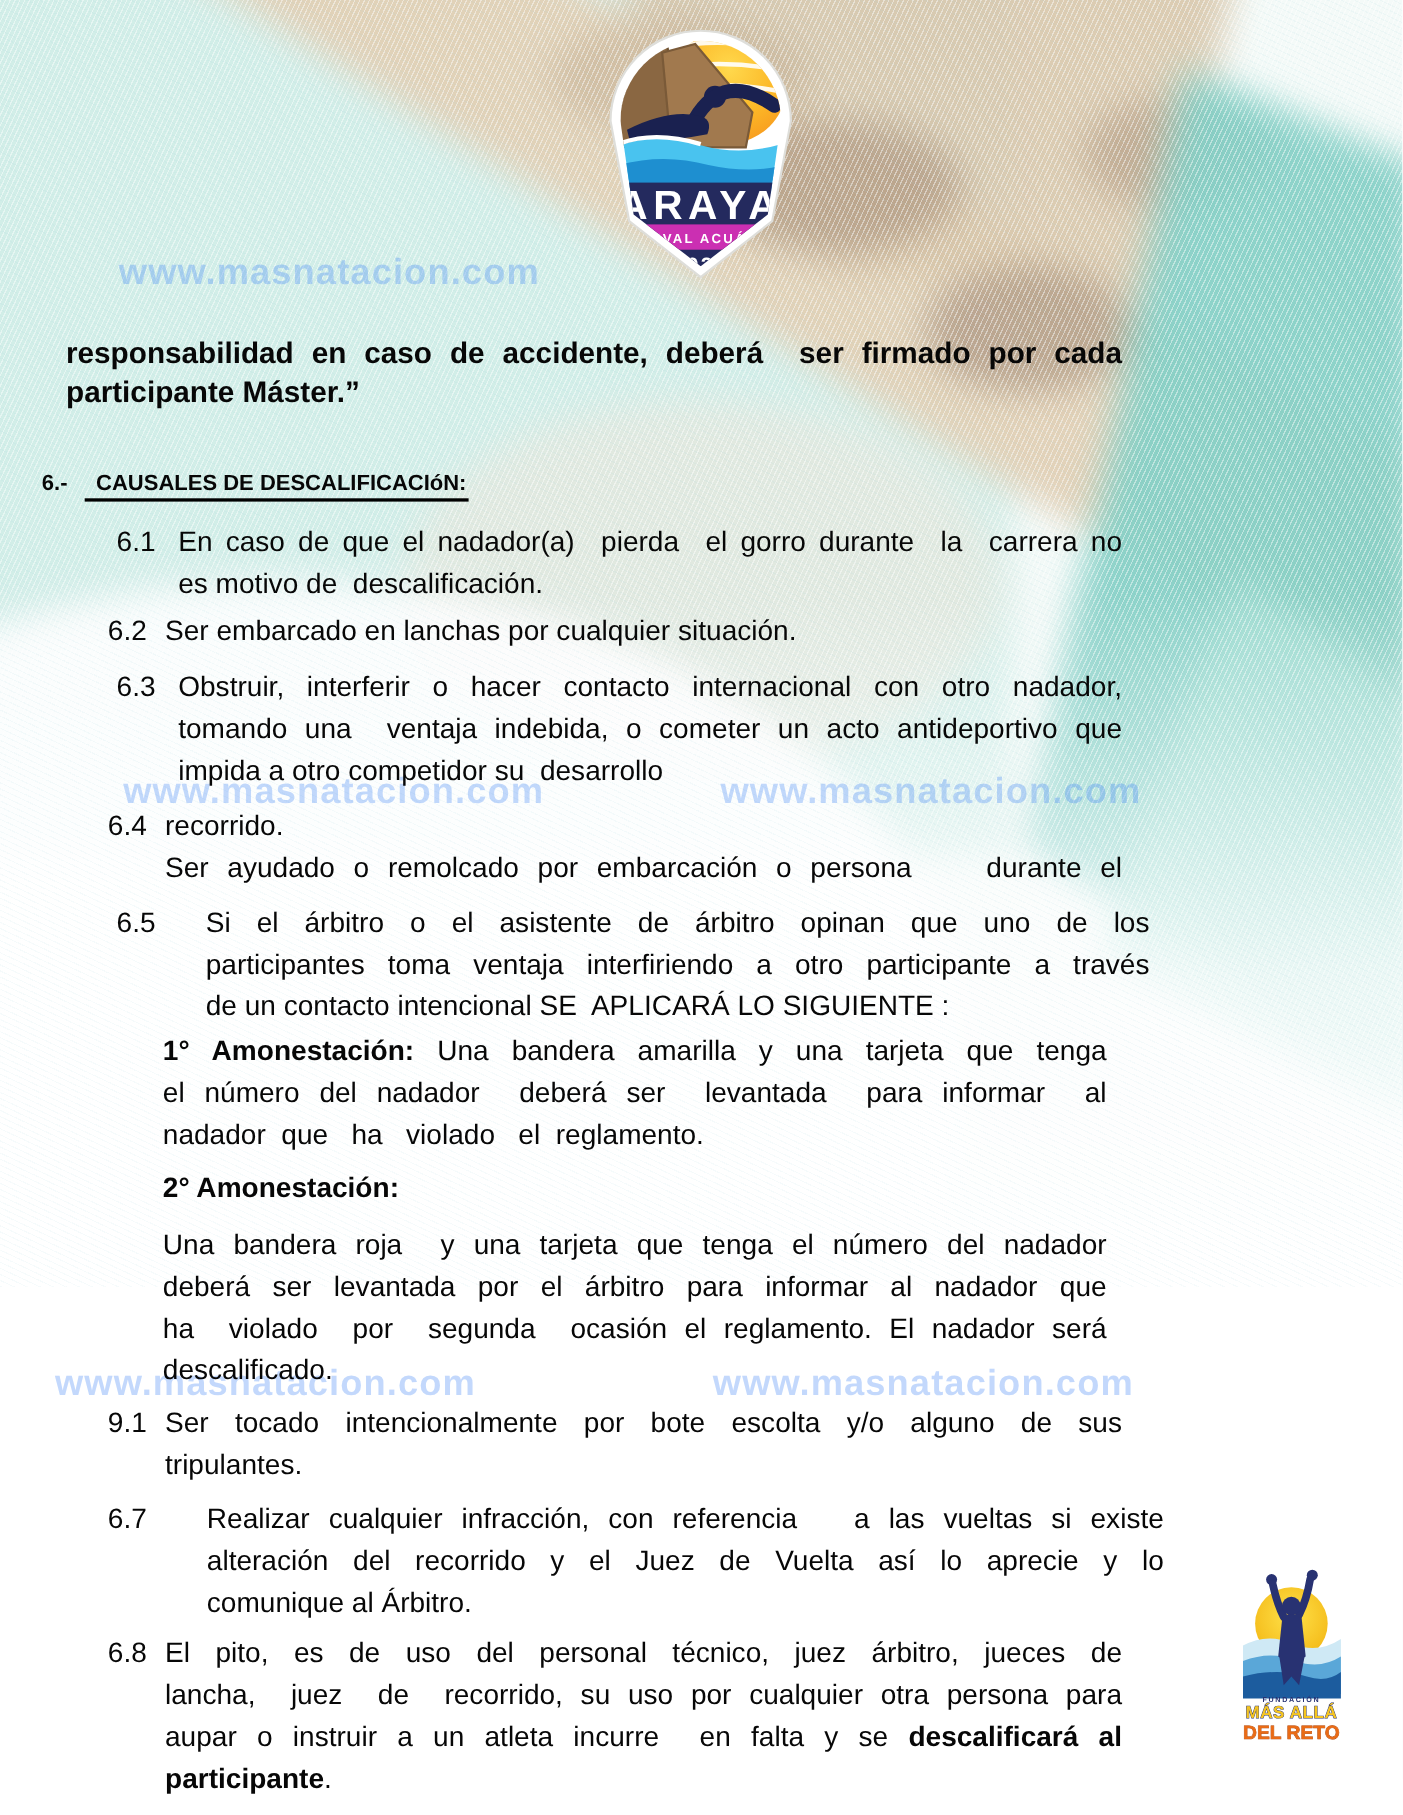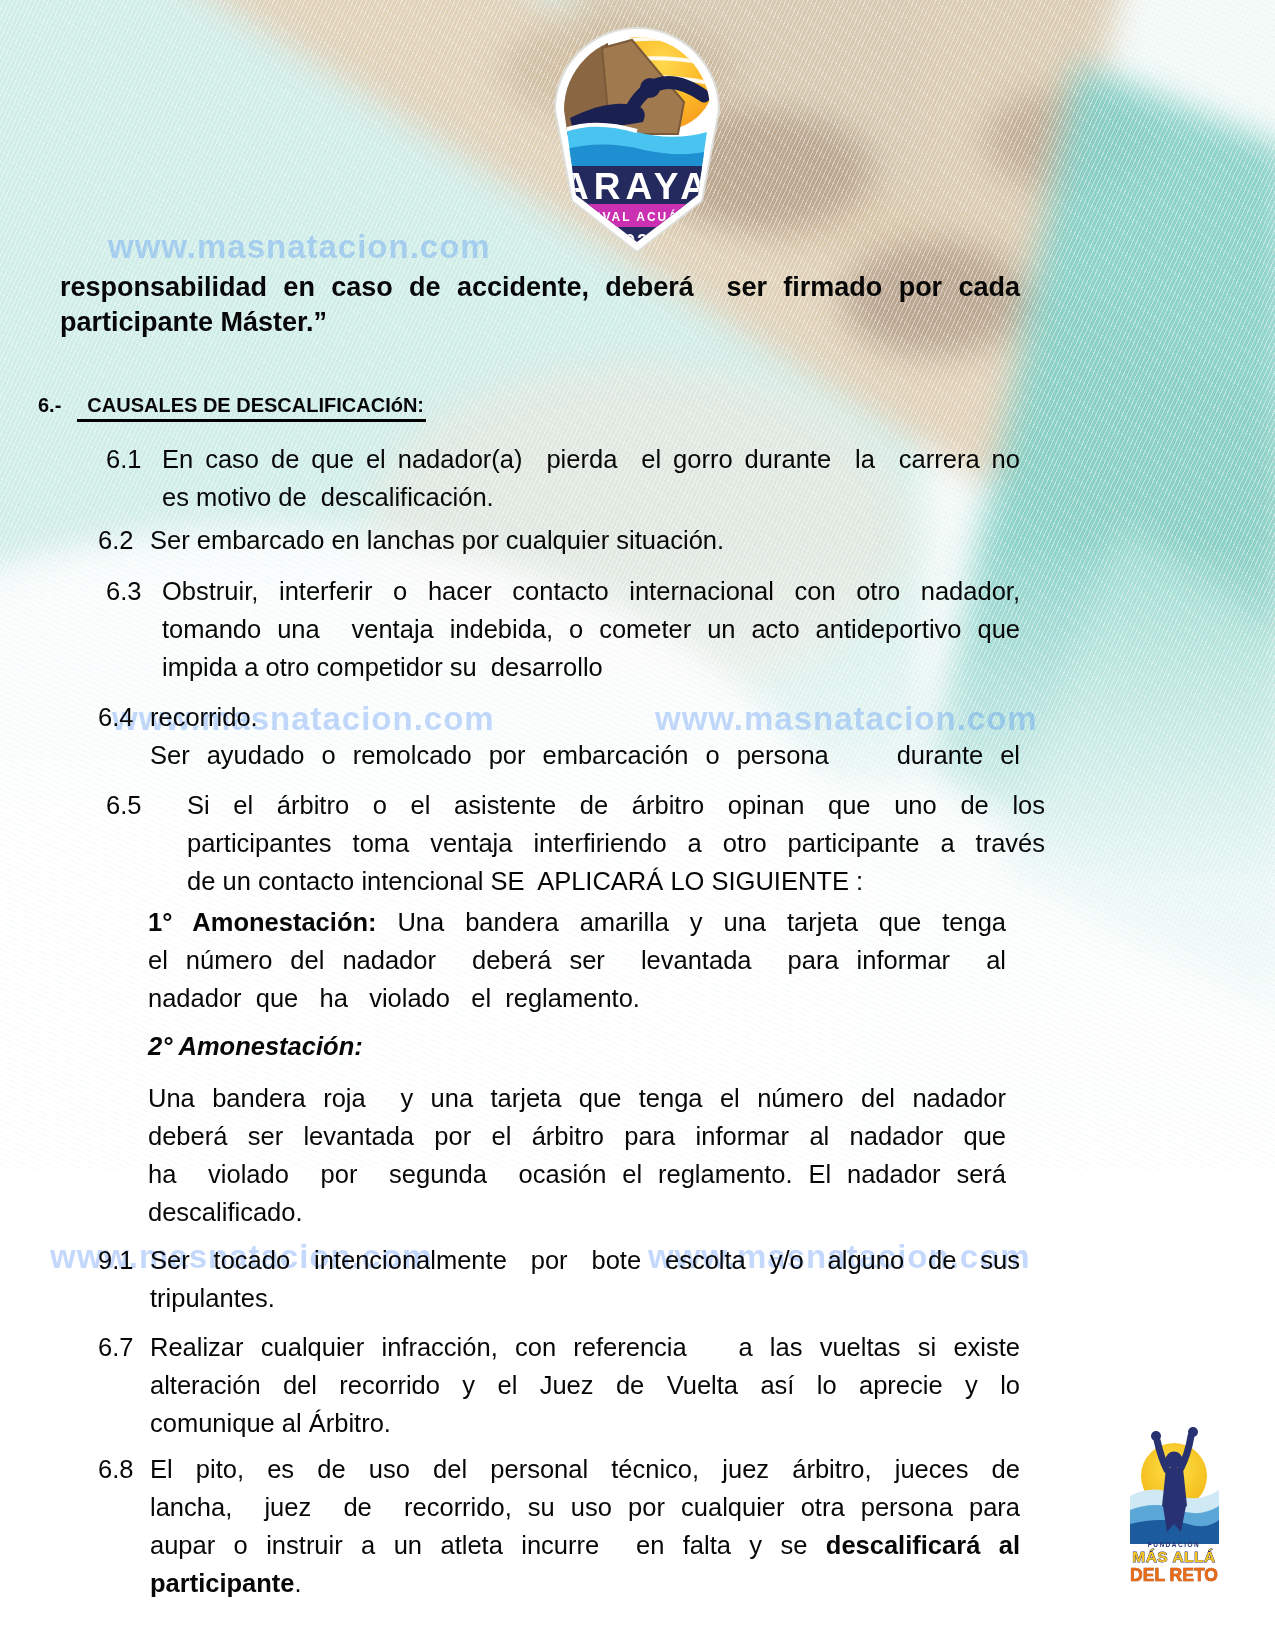--- a/index.html
+++ b/index.html
@@ -20,21 +20,21 @@
       repeating-linear-gradient(25deg, rgba(160,210,220,0.10) 0 1px, rgba(0,0,0,0) 1px 5px);
     pointer-events:none;
   }
   
   .wm{
     position:absolute;z-index:2;
     font-size:33px;font-weight:bold;letter-spacing:1px;
     color:#3b82f6;opacity:0.30;white-space:nowrap;
   }
   
-  .txt{position:absolute;z-index:3;}
+  .txt{position:absolute;z-index:3;margin-top:34px;}
   .intro{
     left:60px;top:270px;width:960px;
     font-size:27px;font-weight:bold;line-height:35px;
   }
   .heading{
     left:38px;top:394px;
     font-size:20px;font-weight:bold;white-space:nowrap;
   }
   .heading .hnum{margin-right:16px;}
   .heading .hu{
@@ -205,40 +205,40 @@
       <div class="doc-line end">de un contacto intencional SE  APLICARÁ LO SIGUIENTE :</div>
     </div>
   </div>
 
   <div class="warn txt" style="top:903px;">
     <div class="doc-line"><span class="b">1° Amonestación:</span><span> Una bandera amarilla y una tarjeta que tenga</span></div>
     <div class="doc-line">el número del nadador  deberá ser  levantada  para informar  al</div>
     <div class="doc-line end">nadador  que   ha   violado   el  reglamento.</div>
   </div>
 
-  <div class="warn txt" style="top:1027px;font-style:italic;">
+  <div class="warn txt" style="top:1027px;">
     <div class="doc-line end b">2° Amonestación:</div>
   </div>
 
   <div class="warn txt" style="top:1079px;">
     <div class="doc-line">Una bandera roja  y una tarjeta que tenga el número del nadador</div>
     <div class="doc-line">deberá ser levantada por el árbitro para informar al nadador que</div>
     <div class="doc-line">ha  violado  por  segunda  ocasión el reglamento. El nadador será</div>
     <div class="doc-line end">descalificado.</div>
   </div>
 
   <div class="item tb txt" style="top:1241px;">
     <div class="inum">9.1</div>
     <div class="ibody">
       <div class="doc-line">Ser tocado intencionalmente por bote escolta y/o alguno de sus</div>
       <div class="doc-line end">tripulantes.</div>
     </div>
   </div>
 
-  <div class="item tb txt" style="top:1328px;">
+  <div class="item tb txt" style="top:1328px;gap:38px;">
     <div class="inum">6.7</div>
     <div class="ibody">
       <div class="doc-line">Realizar cualquier infracción, con referencia   a las vueltas si existe</div>
       <div class="doc-line">alteración del recorrido y el Juez de Vuelta así lo aprecie y lo</div>
       <div class="doc-line end">comunique al Árbitro.</div>
     </div>
   </div>
 
   <div class="item tb txt" style="top:1450px;">
     <div class="inum">6.8</div>

